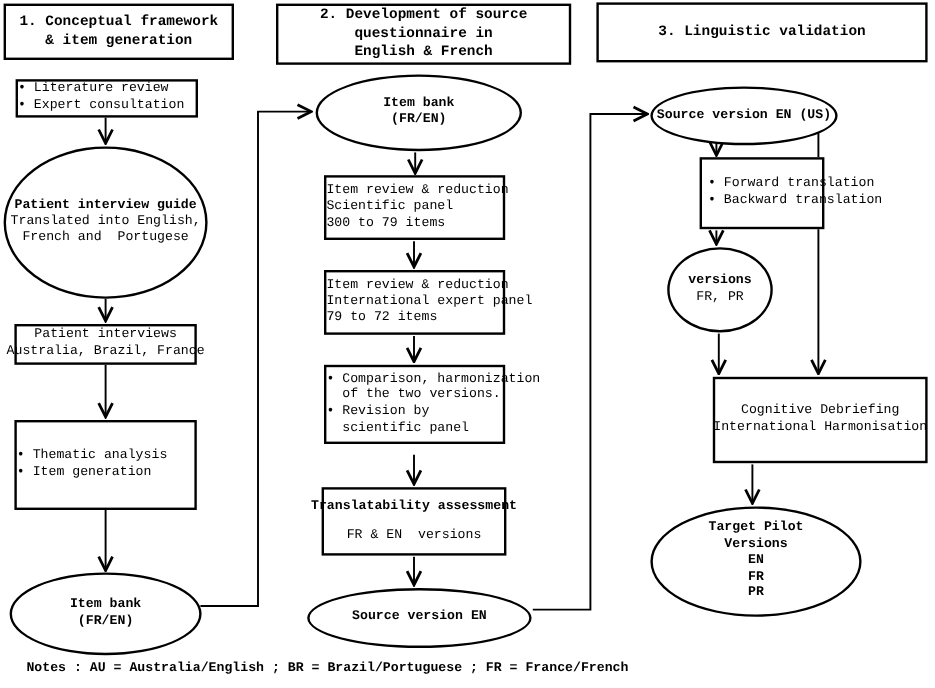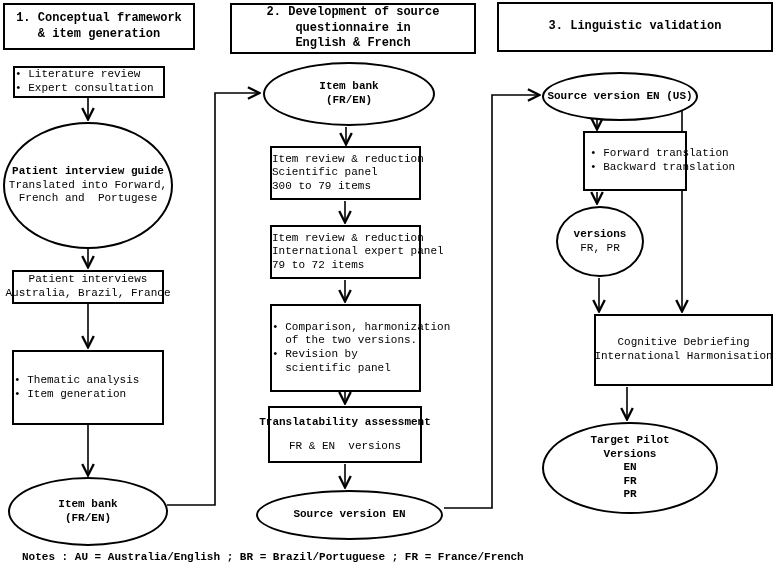--- a/index.html
+++ b/index.html
@@ -67,21 +67,21 @@
 &amp; item generation</div>
   </div>
 
   <div class="box leftal" style="left:13px; top:66px; width:152px; height:32px;">
     <div class="t">• Literature review
 • Expert consultation</div>
   </div>
 
   <div class="ellipse" style="left:3px; top:122px; width:170px; height:127px;">
     <div class="t b">Patient interview guide</div>
-    <div class="t">Translated into Forward,
+    <div class="t">Translated into English,
 French and  Portugese</div>
   </div>
 
   <div class="box" style="left:12px; top:270px; width:152px; height:34px;">
     <div class="t">Patient interviews
 Australia, Brazil, France</div>
   </div>
 
   <div class="box leftal" style="left:12px; top:350px; width:152px; height:75px;">
     <div class="t">• Thematic analysis
@@ -109,21 +109,21 @@
 Scientific panel
 300 to 79 items</div>
   </div>
 
   <div class="box leftal" style="left:270px; top:225px; width:151px; height:54px;">
     <div class="t">Item review &amp; reduction
 International expert panel
 79 to 72 items</div>
   </div>
 
-  <div class="box leftal" style="left:270px; top:304px; width:151px; height:88px;">
+  <div class="box leftal" style="left:270px; top:304px; width:151px; height:66px;">
     <div class="t">• Comparison, harmonization
   of the two versions.
 • Revision by
   scientific panel</div>
   </div>
 
   <div class="box" style="left:268px; top:406px; width:154px; height:57px;align-items:center;">
     <div class="t b">Translatability assessment</div>
     <div class="t gap8">FR &amp; EN  versions</div>
   </div>

